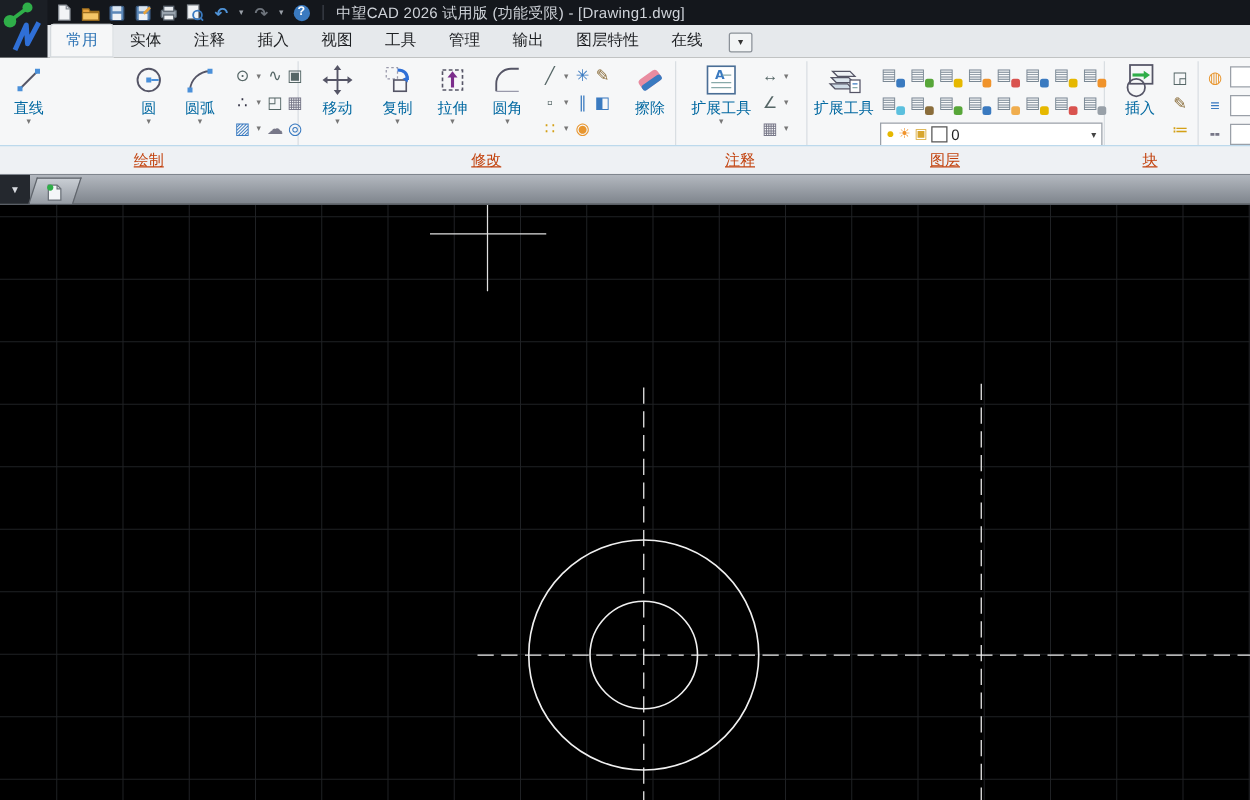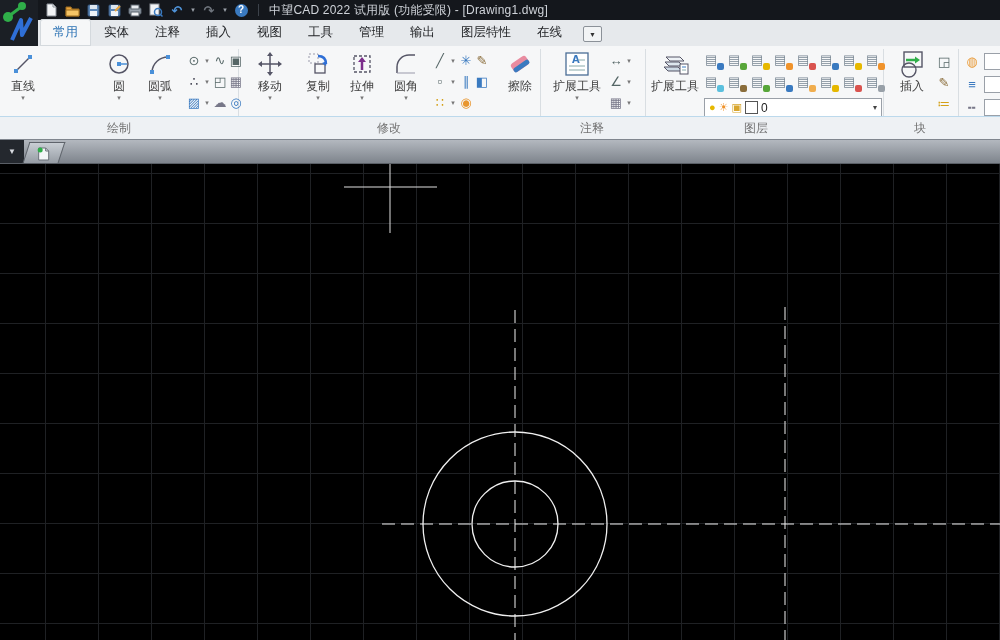--- a/index.html
+++ b/index.html
@@ -33,26 +33,26 @@
   .tab-overflow{margin-left:8px;margin-bottom:4px;width:17px;height:14px;border:1px solid #8b9198;
                 background:#f2f4f5;color:#333;font-size:7px;display:flex;align-items:center;
                 justify-content:center;border-radius:2px;}
 
   
   #ribbon{position:absolute;left:0;top:46px;width:1000px;height:94px;background:#f6f7f8;
           border-bottom:1px solid #80868e;box-sizing:border-box;}
   .vsep{position:absolute;top:3px;height:86px;width:1px;background:#d9dee2;}
   #labelstrip{position:absolute;left:0;top:70px;width:1000px;height:22px;background:#eef1f4;
               border-top:1px solid #bcd9ec;}
-  .glabel{position:absolute;top:3px;font-size:12px;color:#737373;transform:translateX(-50%);white-space:nowrap;}
+  .glabel{position:absolute;top:3px;font-size:12px;color:#c2410c;transform:translateX(-50%);white-space:nowrap;text-decoration:underline;}
 
   .bigbtn{position:absolute;top:3px;display:flex;flex-direction:column;align-items:center;
           cursor:default;}
   .bigbtn .ic{height:30px;display:flex;align-items:center;justify-content:center;}
-  .bigbtn .lbl{font-size:12px;color:#404040;line-height:14px;white-space:nowrap;}
+  .bigbtn .lbl{font-size:12px;color:#0369a1;line-height:14px;white-space:nowrap;}
   .bigbtn .caret{font-size:7px;color:#777;line-height:9px;}
 
   .cluster{position:absolute;top:5px;display:flex;flex-direction:column;gap:2px;}
   .crow{display:flex;align-items:center;height:19px;}
   .cg{width:16px;text-align:center;font-size:13px;color:#566;line-height:16px;cursor:default;}
   .ccaret{width:10px;font-size:7px;color:#777;text-align:center;cursor:default;}
   .g-blue{color:#3a7ac0}.g-orange{color:#e8962f}.g-yellow{color:#d4a017}
   .g-brown{color:#8a6d3b}.g-dark{color:#334}.g-gray{color:#778}
 
   
@@ -150,21 +150,21 @@
       <span class="qcaret">▾</span>
       <span class="qbtn">
           <span class="redo-g">↷</span>
         </span>
       <span class="qcaret">▾</span>
       <span class="qbtn">
           <span class="help-g">?</span>
         </span>
     </div>
     <div class="tsep"></div>
-    <div id="title-text">中望CAD 2022 试用版 (功能受限) - [Drawing1.dwg]</div>
+    <div id="title-text">中望CAD 2026 试用版 (功能受限) - [Drawing1.dwg]</div>
   </div>
 
   <div id="logo">
     <svg width="38" height="46">
       <line x1="9" y1="16" x2="21" y2="7" stroke="#2fae49" stroke-width="3"></line>
       <circle cx="8" cy="17" r="5" fill="#2fae49"></circle>
       <circle cx="22" cy="6" r="4" fill="#2fae49"></circle>
       <path d="M12 40 L21 20 L22 35 L31 18" fill="none" stroke="#2f6fd6" stroke-width="4" stroke-linejoin="round"></path>
     </svg>
   </div>

